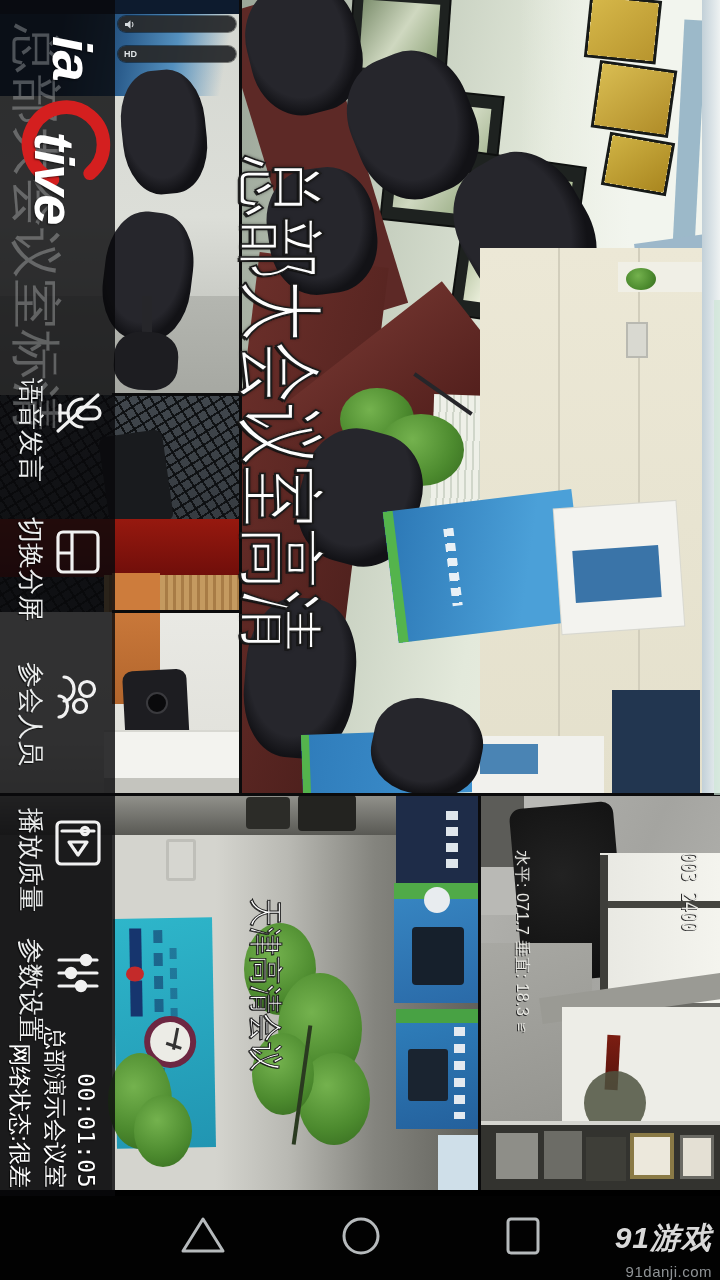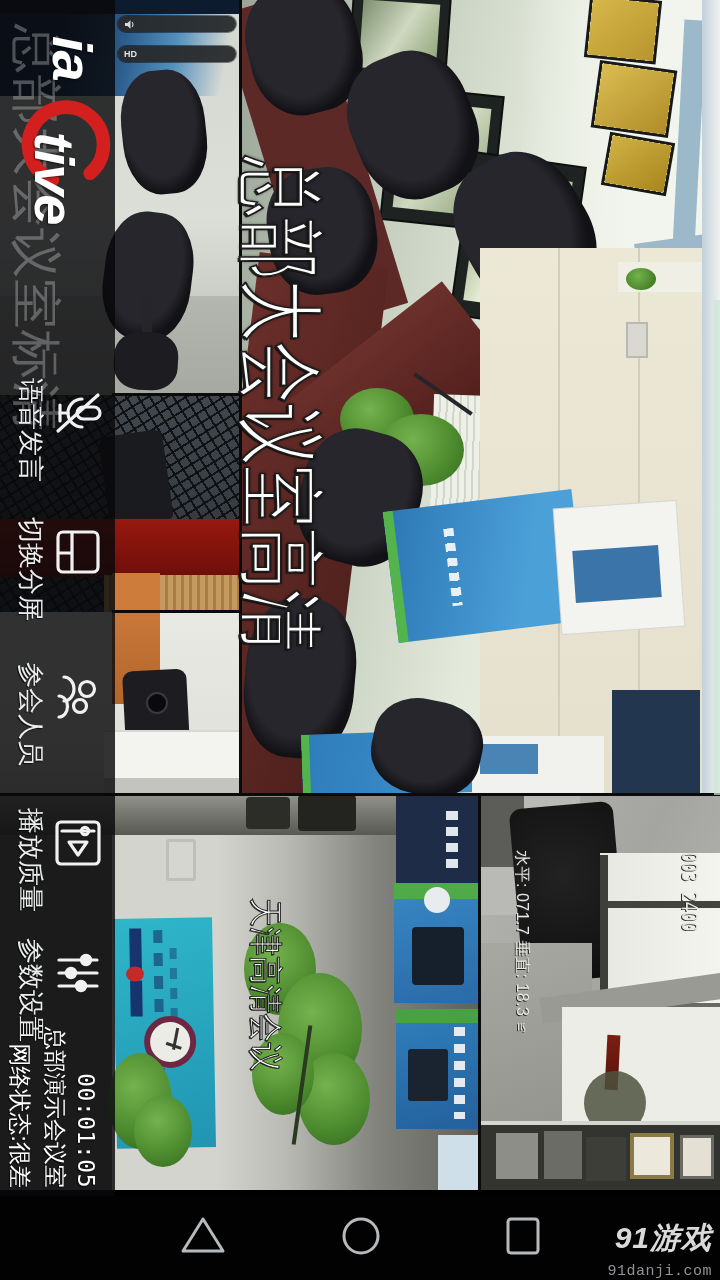--- a/index.html
+++ b/index.html
@@ -42,21 +42,21 @@
   .tbtn svg{display:block;}
   .tlab{margin-top:1px;margin-left:34px;font-size:26px;color:#eceeee;text-shadow:1px 1px 1px rgba(0,0,0,.7);white-space:nowrap;}
   .status{position:absolute;right:8px;top:16px;text-align:right;color:#fff;text-shadow:1px 1px 1px rgba(0,0,0,.8);}
   .st-timer{font-size:23px;font-family:"DejaVu Sans Mono",monospace;letter-spacing:.5px;}
   .st-room{font-size:23px;margin-top:3px;}
   .st-net{font-size:23px;margin-top:4px;}
   
   .navbar{position:absolute;left:0;top:1196px;width:720px;height:84px;background:#020202;}
   .wm{position:absolute;right:8px;top:22px;text-align:right;}
   .wm-brand{font-size:30px;font-weight:800;font-style:italic;color:#d9d9d9;letter-spacing:1px;}
-  .wm-site{font-size:15px;color:#8f9396;margin-top:4px;letter-spacing:.5px;font-family:Liberation Mono, monospace;}
+  .wm-site{font-size:15px;color:#8f9396;margin-top:4px;letter-spacing:.5px;}
 </style>
 </head>
 <body>
 
 <div class="screen">
   <div class="app">
 
     <div class="p vmain">
       <div class="p" style="left:280px;top:0;width:200px;height:260px;background:linear-gradient(90deg,rgba(255,255,255,0),#f2f5ee 55%);"></div>
       <div class="p" style="left:438px;top:20px;width:22px;height:245px;background:#8fb0c4;opacity:.88;transform:rotate(3deg);"></div>

